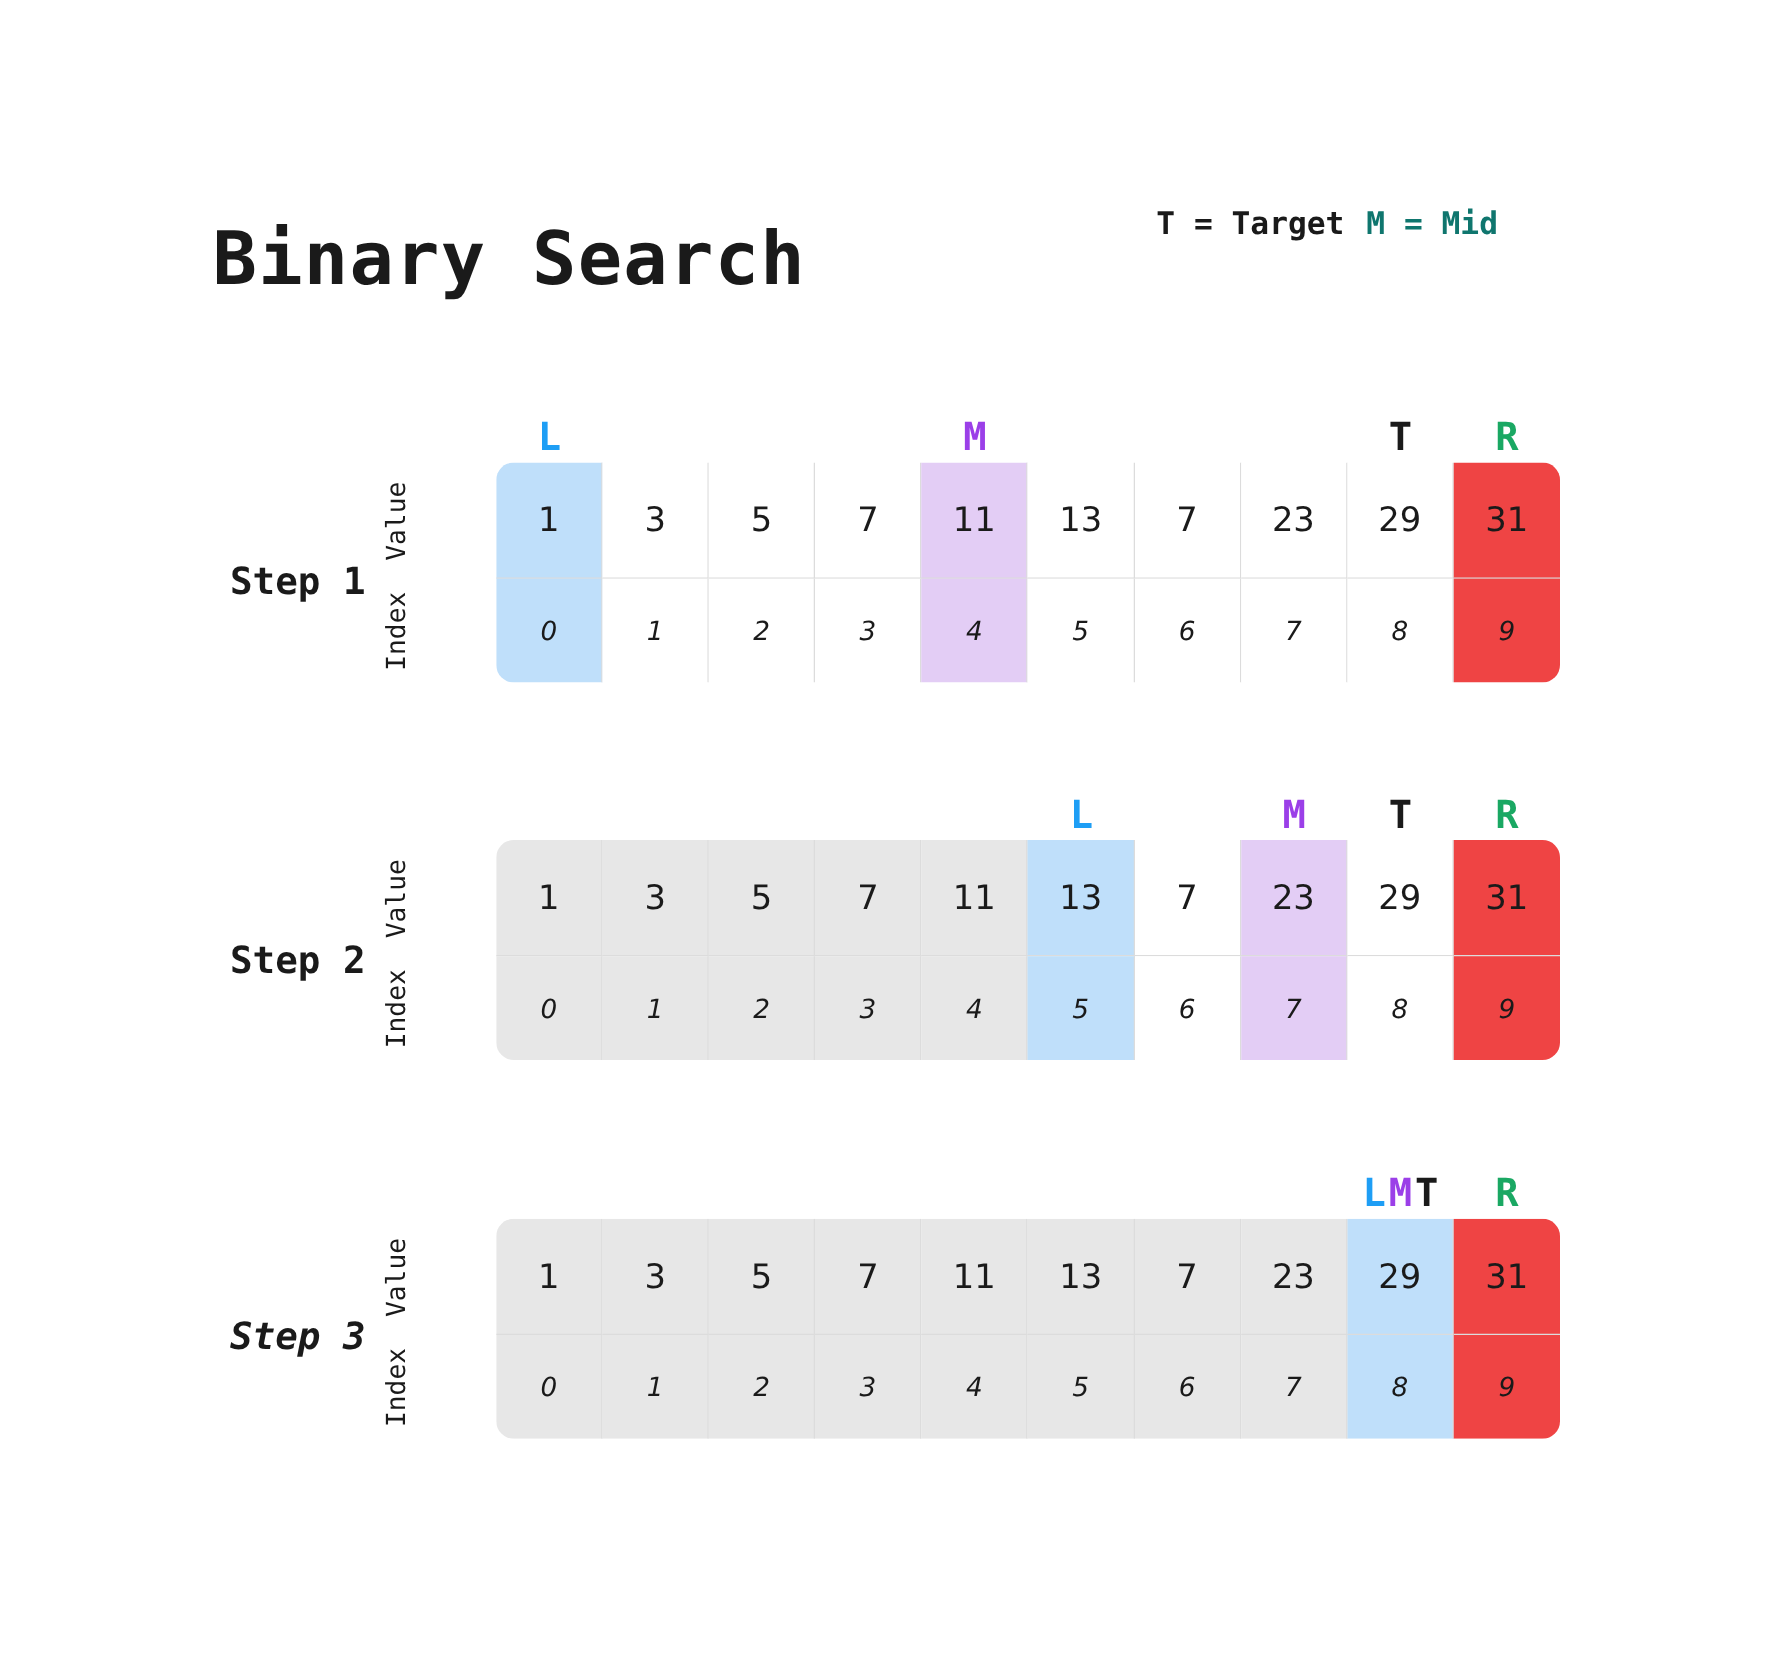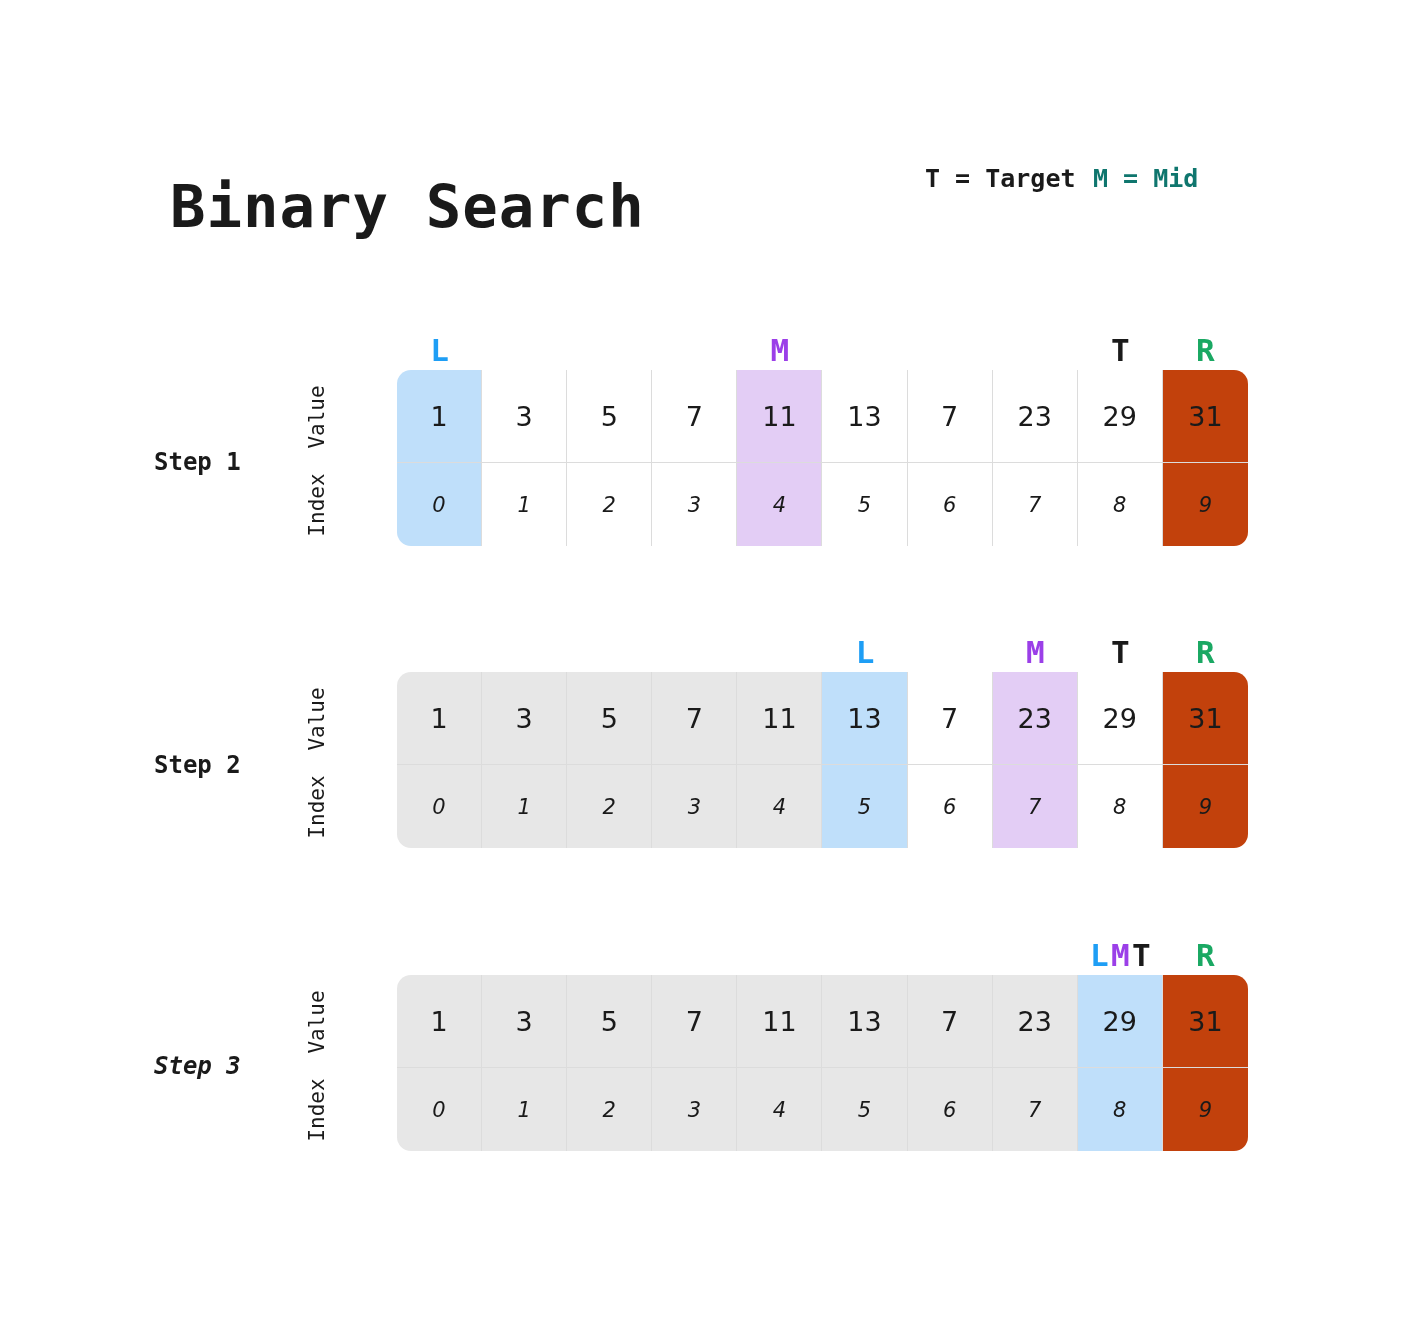--- a/index.html
+++ b/index.html
@@ -50,23 +50,23 @@
   .legend-entry.first { width: 168px; }
 
   
   .step {
     position: absolute;
     left: 0;
     width: 1420px;
   }
   .step-label {
     position: absolute;
-    left: 154px;
-    font-family: "DejaVu Sans Mono", "Liberation Mono", monospace;
-    font-size: 24px;
+    left: 184px;
+    font-family: "DejaVu Sans Mono", "Liberation Mono", monospace;
+    font-size: 30px;
     font-weight: bold;
     color: #1a1a1a;
     white-space: nowrap;
   }
 
   
   .markers {
     position: absolute;
     left: 397px;
     width: 851px;
@@ -130,21 +130,21 @@
     height: 83px;
     font-family: "DejaVu Sans", "Liberation Sans", sans-serif;
     font-size: 21px;
     font-style: italic;
   }
 
   .fill-plain  { background: #ffffff; }
   .fill-dim    { background: #e7e7e7; }
   .fill-left   { background: #bfdffa; }
   .fill-mid    { background: #e3cdf5; }
-  .fill-right  { background: #c2410c; }
+  .fill-right  { background: #ef4444; }
 </style>
 </head>
 <body>
 
 <div id="page-title">Binary Search</div>
 
 <div id="legend">
   <div class="legend-row">
     <span class="legend-entry first" style="color:#1a1a1a">T = Target</span>
     <span class="legend-entry" style="color:#0f766e">M = Mid</span>

